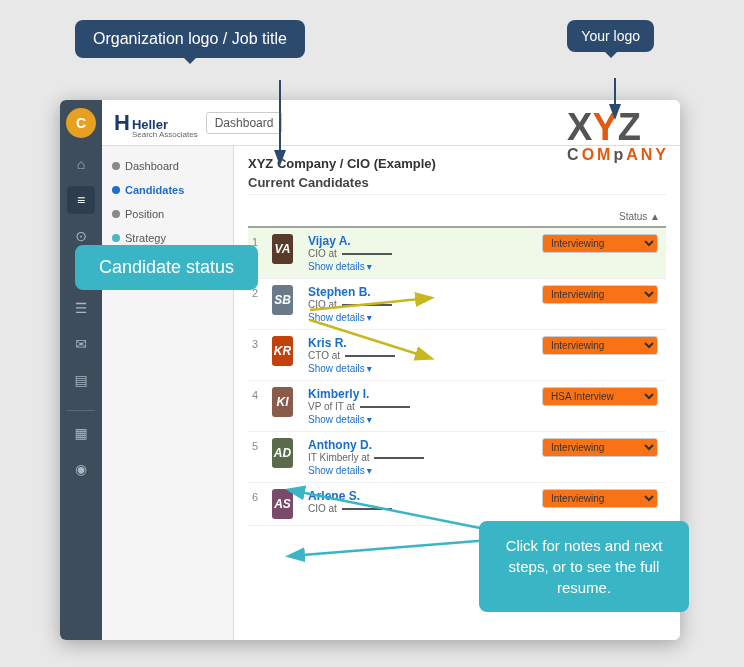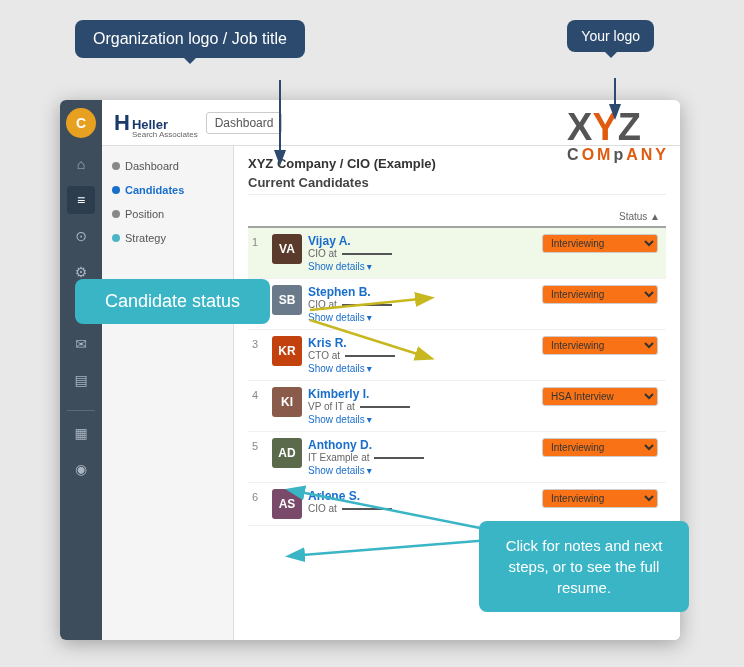--- a/index.html
+++ b/index.html
@@ -217,30 +217,31 @@
       font-size: 11px;
       color: #888;
       flex-shrink: 0;
       padding-top: 2px;
     }
     .row-avatar {
       width: 36px;
       flex-shrink: 0;
     }
     .avatar-img {
-      width: 30px;
+      width: 21px;
       height: 30px;
       border-radius: 3px;
       overflow: hidden;
       display: flex;
       align-items: center;
       justify-content: center;
       font-size: 12px;
       font-weight: bold;
       color: white;
+      font-style: italic;
     }
     .row-info {
       flex: 1;
     }
     .cand-name {
       font-size: 12px;
       font-weight: bold;
       color: #1a6ecc;
       cursor: pointer;
     }
@@ -326,26 +327,25 @@
       border: 6px solid transparent;
       border-top-color: #2c4a6e;
     }
 
     .annot-candidate-status {
       position: absolute;
       top: 245px;
       left: 75px;
       background: #3ab5c6;
       color: white;
-      padding: 12px 30px;
+      padding: 12px 24px;
       border-radius: 8px;
       font-size: 18px;
       font-weight: 500;
       z-index: 200;
-      margin-top: 34px;
     }
 
     .annot-click-notes {
       position: absolute;
       bottom: 55px;
       right: 55px;
       background: #3ab5c6;
       color: white;
       padding: 14px 18px;
       border-radius: 8px;
@@ -604,21 +604,21 @@
         </div>
 
         <div class="candidate-row">
           <div class="row-num">5</div>
           <div class="row-avatar">
             <div class="avatar-img" style="background:#5a6a4a;">AD</div>
           </div>
           <div class="row-info">
             <div class="cand-name">Anthony D.</div>
             <div class="cand-title">
-              <span>IT Example at</span>
+              <span>IT Kimberly at</span>
               <span class="redact-line"></span>
             </div>
             <div class="show-details">
               <span>Show details</span> ▾
             </div>
           </div>
           <div class="row-status">
             <select class="status-select">
               <option>Interviewing</option>
               <option>HSA Interview</option>

